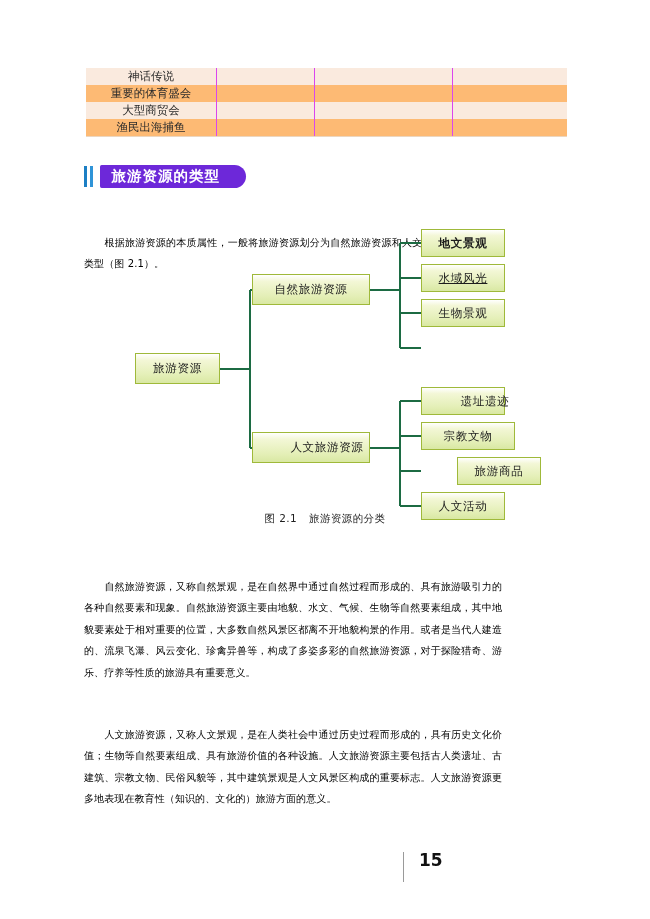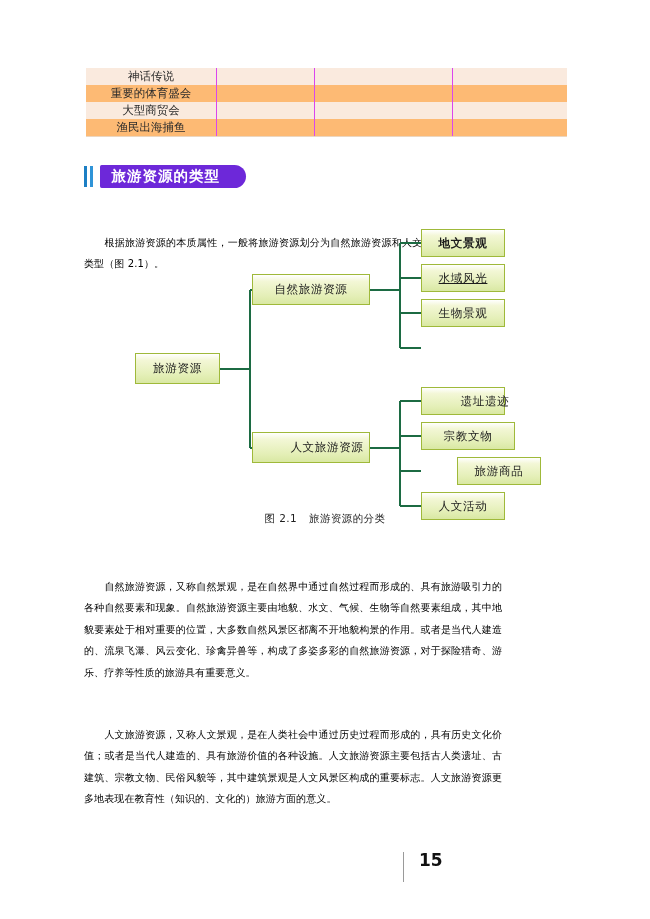--- a/index.html
+++ b/index.html
@@ -238,19 +238,19 @@
   <div class="node" style="left:337px; top:196px; width:94px;  height:28px;">宗教文物</div>
   <div class="node" style="left:337px; top:231px; width:84px;  height:28px;margin-left:36px;">旅游商品</div>
   <div class="node" style="left:337px; top:266px; width:84px;  height:28px;">人文活动</div>
 </div>
 
 <div class="fig-cap">
   <span>图 2.1</span><span class="sp"></span><span>旅游资源的分类</span>
 </div>
 
 <p class="body-p p-nat indent">自然旅游资源，又称自然景观，是在自然界中通过自然过程而形成的、具有旅游吸引力的各种自然要素和现象。自然旅游资源主要由地貌、水文、气候、生物等自然要素组成，其中地貌要素处于相对重要的位置，大多数自然风景区都离不开地貌构景的作用。或者是当代人建造的、流泉飞瀑、风云变化、珍禽异兽等，构成了多姿多彩的自然旅游资源，对于探险猎奇、游乐、疗养等性质的旅游具有重要意义。</p>
-<p class="body-p p-hum indent">人文旅游资源，又称人文景观，是在人类社会中通过历史过程而形成的，具有历史文化价值；或者是当代人建造的、具有旅游价值的各种设施。人文旅游资源主要包括古人类遗址、古建筑、宗教文物、民俗风貌等，其中建筑景观是人文风景区构成的重要标志。人文旅游资源更多地表现在教育性（知识的、文化的）旅游方面的意义。</p>
+<p class="body-p p-hum indent">人文旅游资源，又称人文景观，是在人类社会中通过历史过程而形成的，具有历史文化价值；生物等自然要素组成、具有旅游价值的各种设施。人文旅游资源主要包括古人类遗址、古建筑、宗教文物、民俗风貌等，其中建筑景观是人文风景区构成的重要标志。人文旅游资源更多地表现在教育性（知识的、文化的）旅游方面的意义。</p>
 
 <div class="footer">
   
 </div>
 <div class="footer-rule"></div>
 <div class="footer-page">15</div>
 
 </body></html>

